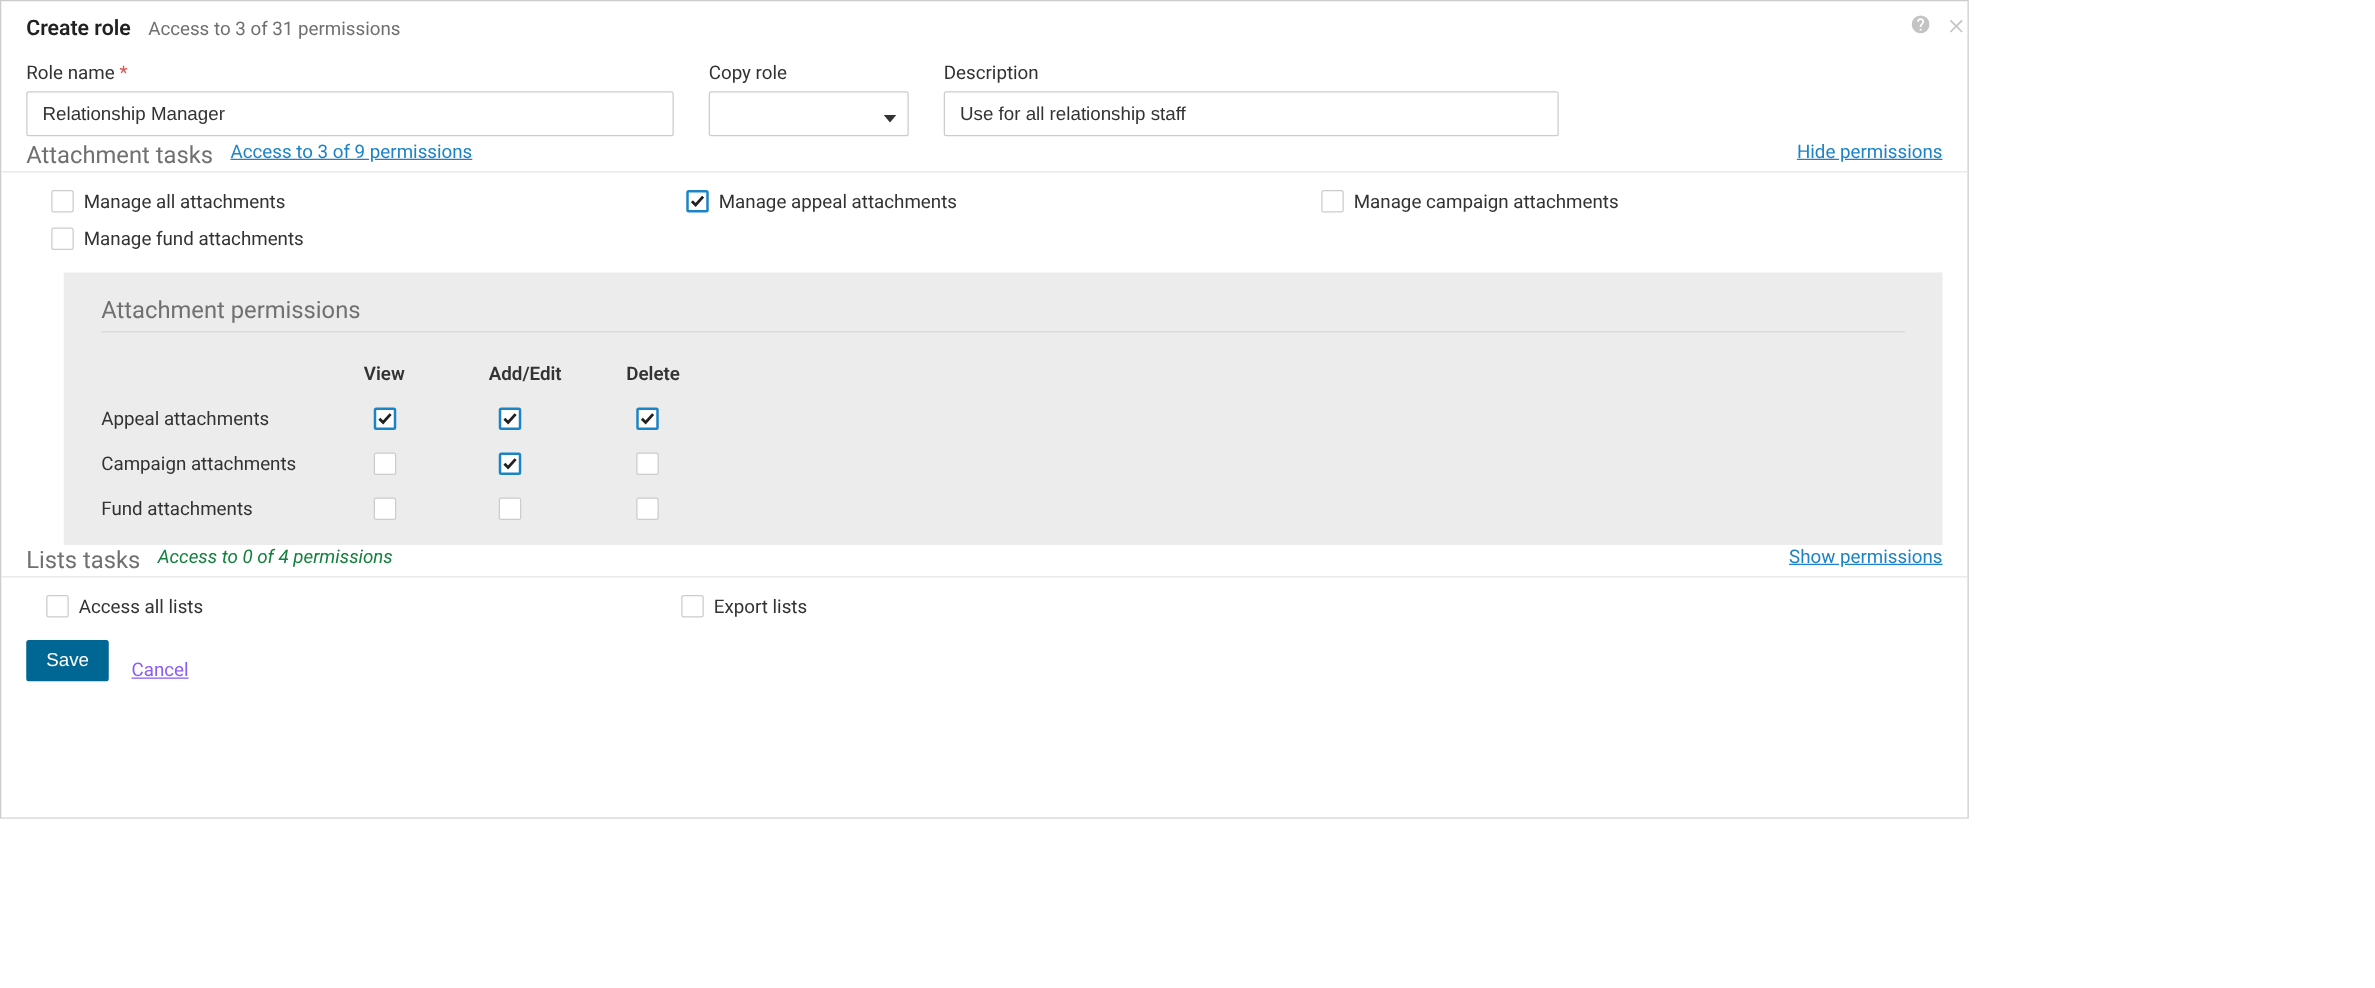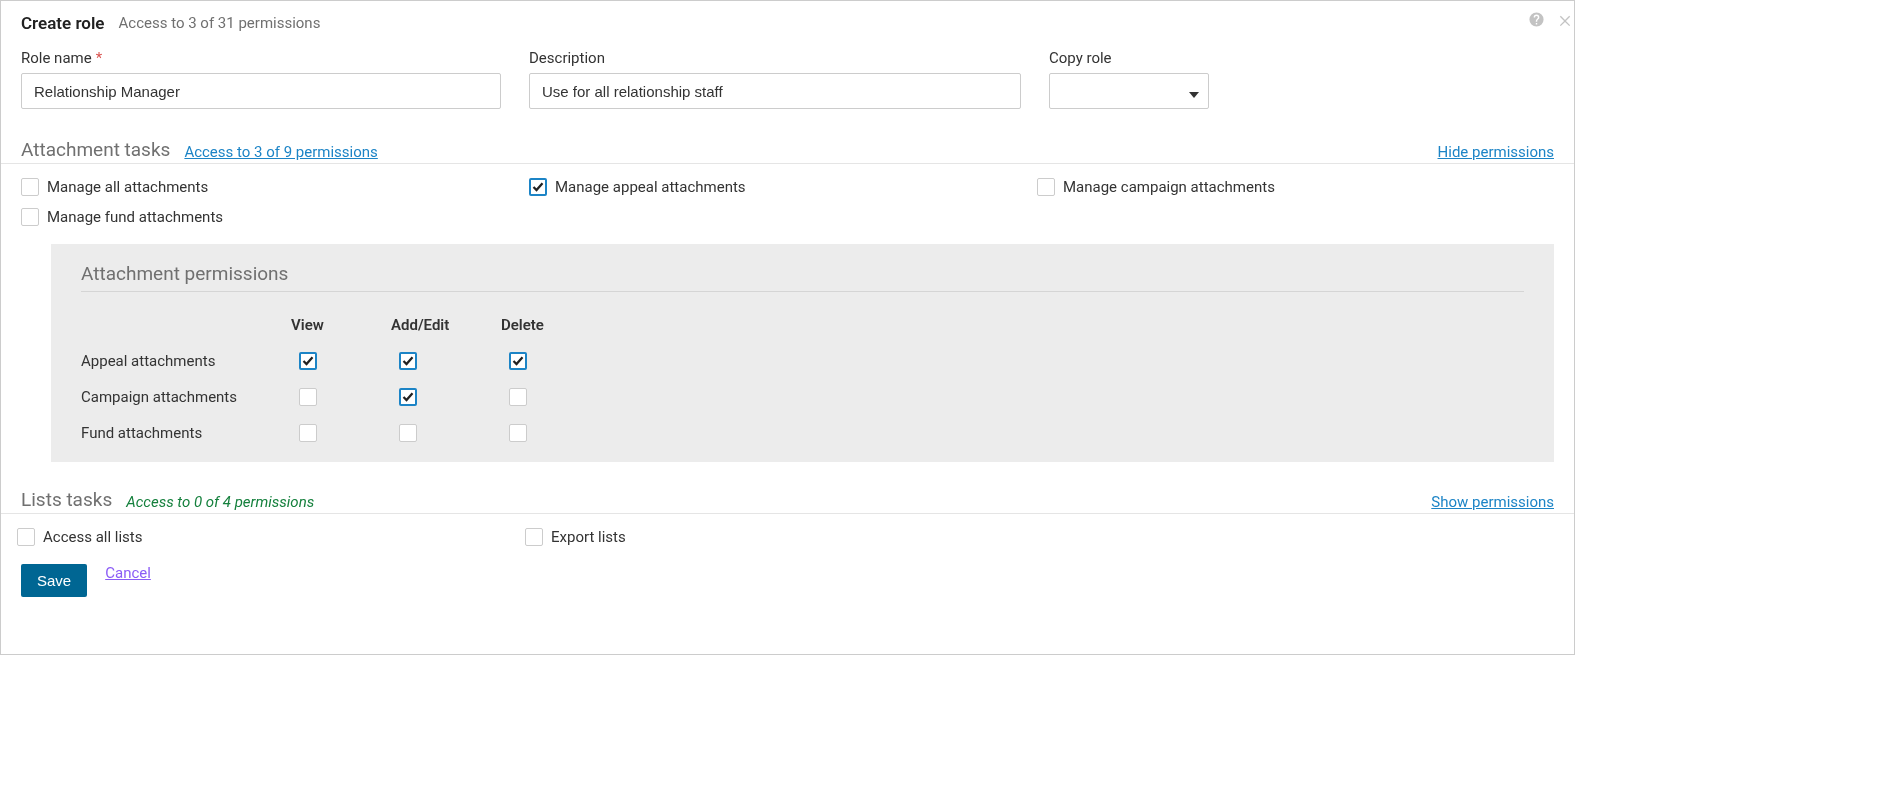--- a/index.html
+++ b/index.html
@@ -75,42 +75,41 @@
     .text-input, .select-input {
       height: 36px;
       border: 1px solid #ccc;
       border-radius: 2px;
       padding: 0 12px;
       font-size: 15px;
       color: #333;
       background: #fff;
       outline: none;
     }
-    .text-input { width: 480px; }
+    .text-input { width: 518px; }
     .desc-input { width: 492px; }
     .select-input {
       width: 160px;
       position: relative;
       text-align: left;
       padding-right: 28px;
     }
     .select-caret {
       position: absolute;
       right: 10px;
       top: 50%;
       transform: translateY(-50%);
     }
     .select-wrapper { position: relative; display: inline-block; }
 
     .section-header {
       display: flex;
-      align-items: flex-end;
+      align-items: flex-start;
       padding: 0 20px;
       border-bottom: 1px solid #e5e5e5;
-      margin-top: 26px;
       padding-bottom: 2px;
       position: relative;
     }
     .section-title {
       font-size: 19px;
       color: #707070;
       font-weight: 400;
       margin-right: 14px;
     }
     .section-access-link {
@@ -133,20 +132,21 @@
     .checkbox-grid {
       display: grid;
       grid-template-columns: 508px 508px 508px;
       row-gap: 12px;
       padding: 14px 20px 0 20px;
     }
     .checkbox-item {
       display: flex;
       align-items: flex-end;
       gap: 8px;
+      margin-left: 20px;
     }
     .cbx {
       width: 18px;
       height: 18px;
       border: 1px solid #ccc;
       border-radius: 2px;
       background: #fff;
       display: inline-flex;
       align-items: center;
       justify-content: center;
@@ -196,21 +196,21 @@
     .perm-cell {
       display: flex;
       justify-content: flex-start;
       padding-left: 8px;
     }
 
     .action-bar {
       padding: 18px 20px;
       display: flex;
       gap: 18px;
-      align-items: flex-start;
+      align-items: flex-end;
     }
     .btn-primary {
       background: #006693;
       color: #fff;
       border: none;
       padding: 8px 16px;
       font-size: 15px;
       border-radius: 2px;
       cursor: pointer;
     }
@@ -248,36 +248,36 @@
   </div>
 
   <div class="form-row">
     <div class="form-group">
       <label class="form-label">
         <span>Role name</span><span class="required-star">*</span>
       </label>
       <input class="text-input" type="text" value="Relationship Manager" style="">
     </div>
     <div class="form-group">
-      <label class="form-label">Description</label>
-      <input class="text-input desc-input" type="text" value="Use for all relationship staff" style="">
-    </div>
-    <div class="form-group">
       <label class="form-label">Copy role</label>
       <div class="select-wrapper">
         <button class="select-input" type="button">
           <span></span>
         </button>
         <span class="select-caret">
           <svg width="10" height="6" viewBox="0 0 10 6">
               <path d="M0 0l5 6 5-6z" fill="#333"></path>
             </svg>
         </span>
       </div>
     </div>
+    <div class="form-group">
+      <label class="form-label">Description</label>
+      <input class="text-input desc-input" type="text" value="Use for all relationship staff" style="">
+    </div>
   </div>
 
   <div class="section-header">
     <span class="section-title">Attachment tasks</span>
     <a class="section-access-link" href="#">Access to 3 of 9 permissions</a>
     <a class="section-action" href="#">Hide permissions</a>
   </div>
 
   <div class="checkbox-grid">
     <label class="checkbox-item">

